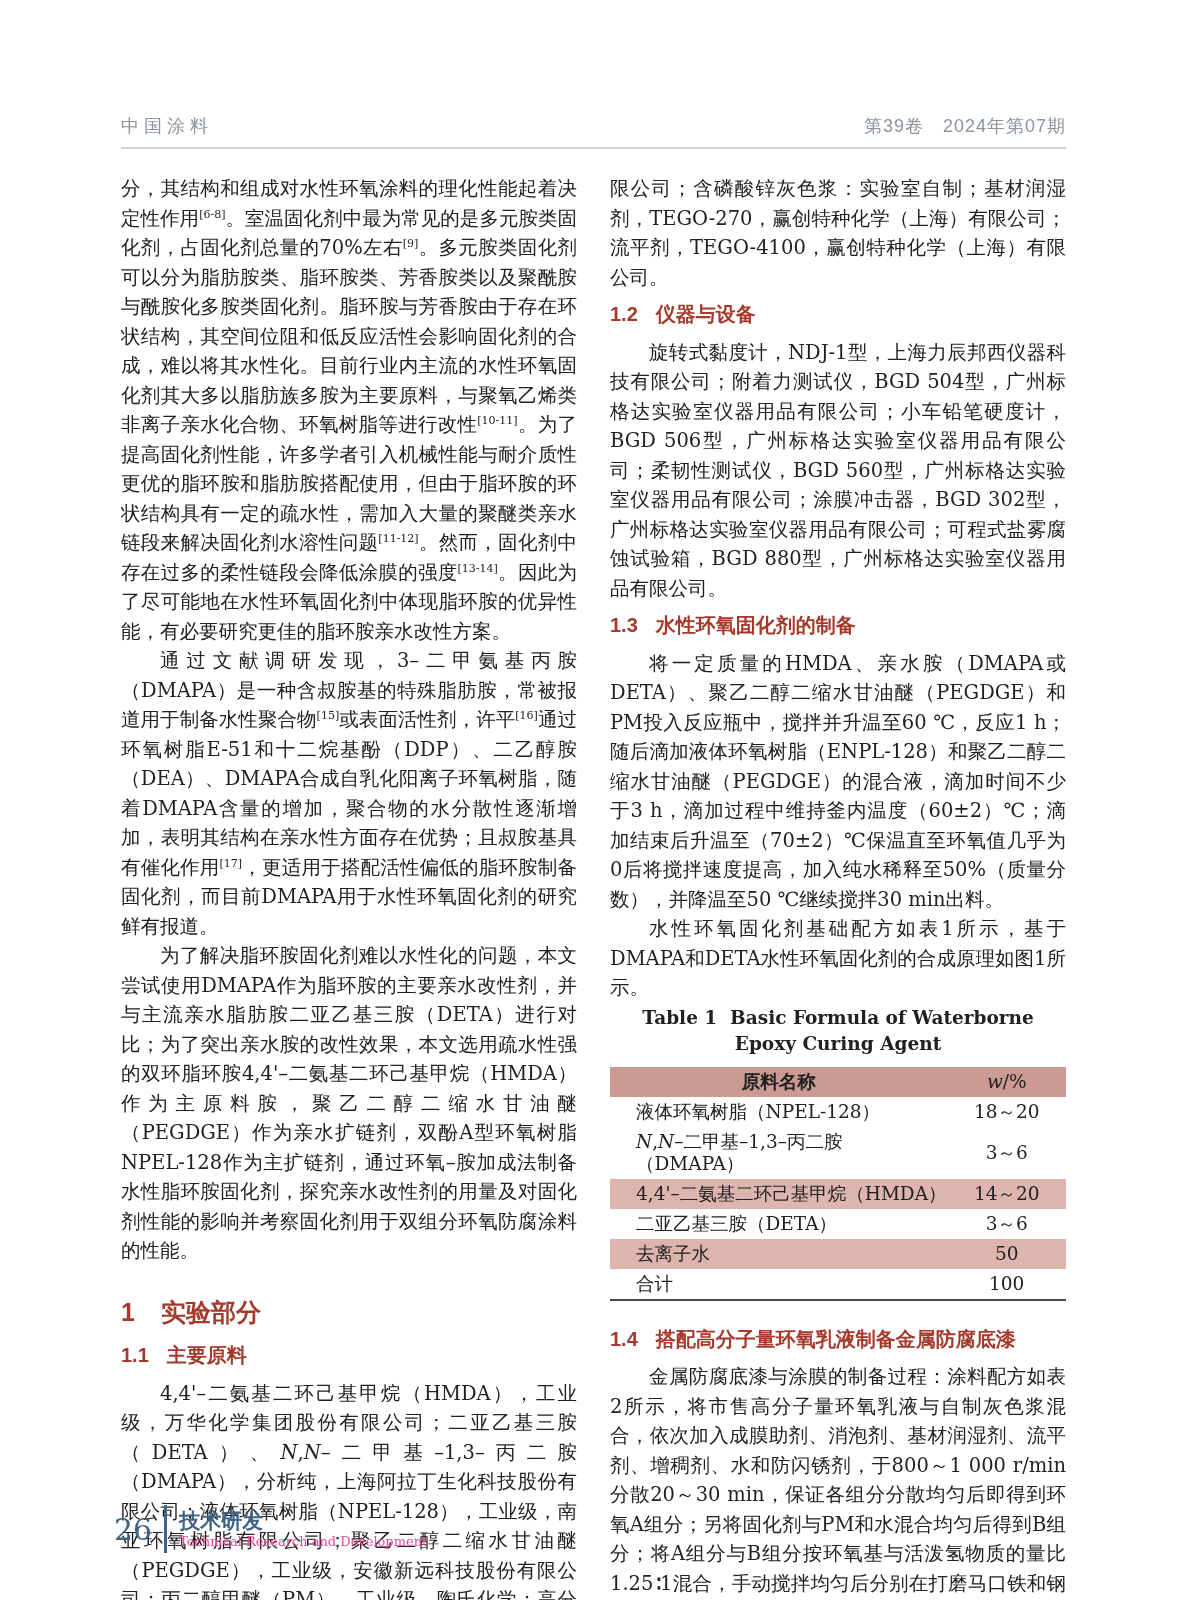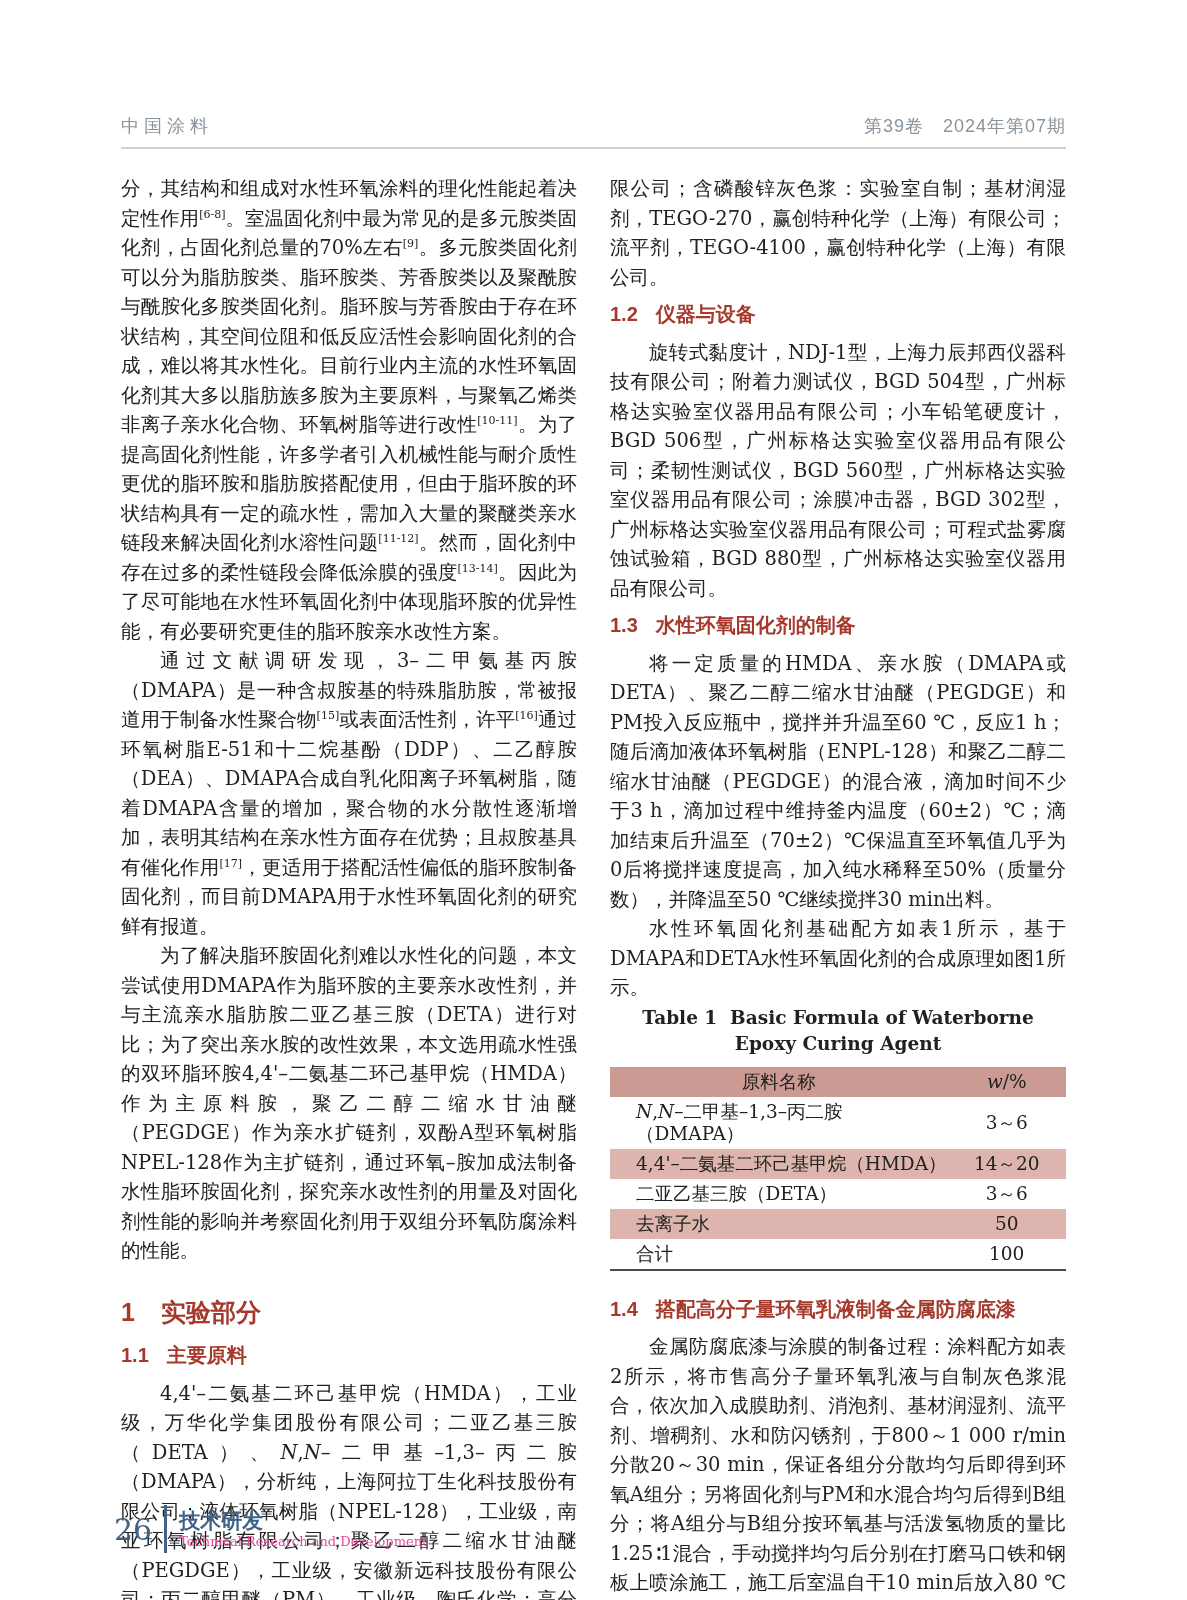--- a/index.html
+++ b/index.html
@@ -50,21 +50,21 @@
   }
   .tcap-en{
     text-align:center;font-family:"DejaVu Serif","Liberation Serif",serif;
     font-weight:bold;font-size:18.5px;line-height:26px;margin:2px 30px 10px 30px;white-space:pre-wrap;
   }
   table.t1{width:100%;border-collapse:collapse;font-size:18.5px;line-height:22px;}
   table.t1 th,table.t1 td{padding:4px 0;font-weight:normal;}
   table.t1 thead tr{background:var(--table-header-bg);}
   table.t1 tr.pink{background:var(--table-row-bg);}
   table.t1 .name{text-align:left;padding-left:26px;}
-  table.t1 th.name{text-align:center;padding-left:0;}
+  table.t1 th.name{text-align:center;padding-left:0;font-weight:bold;}
   table.t1 .val{text-align:center;width:26%;}
   table.t1 tbody tr:last-child{border-bottom:2px solid #4a4a4a;}
   .page-footer{
     position:absolute;left:114px;top:1492px;
     display:flex;align-items:center;color:var(--footer-blue);margin-top:13px;
   }
   .pageno{font-size:30px;font-family:"DejaVu Serif","Liberation Serif",serif;margin-right:12px;}
   .vbar{width:3px;height:48px;background:var(--footer-blue);margin-right:12px;}
   .fsec{display:flex;flex-direction:column;justify-content:center;}
   .fzh{font-family:"Liberation Sans","DejaVu Sans",sans-serif;font-weight:bold;font-size:21px;line-height:25px;}
@@ -115,20 +115,24 @@
         <div class="tcap-en">Table 1  Basic Formula of Waterborne Epoxy Curing Agent</div>
         <table class="t1">
           <thead>
             <tr>
               <th class="name">原料名称</th>
               <th class="val"><i>w</i>/%</th>
             </tr>
           </thead>
           <tbody>
               <tr>
+                <td class="name">液体环氧树脂（NPEL-128）</td>
+                <td class="val">18～20</td>
+              </tr>
+              <tr>
                 <td class="name"><i>N</i>,<i>N</i>–二甲基–1,3–丙二胺（DMAPA）</td>
                 <td class="val">3～6</td>
               </tr>
               <tr class="pink">
                 <td class="name">4,4'–二氨基二环己基甲烷（HMDA）</td>
                 <td class="val">14～20</td>
               </tr>
               <tr>
                 <td class="name">二亚乙基三胺（DETA）</td>
                 <td class="val">3～6</td>

